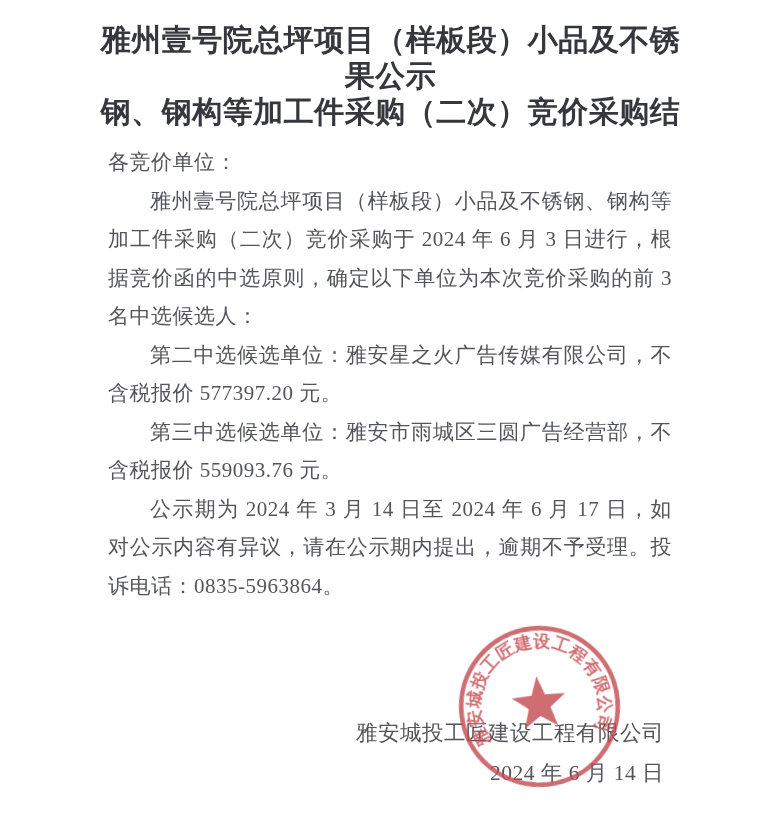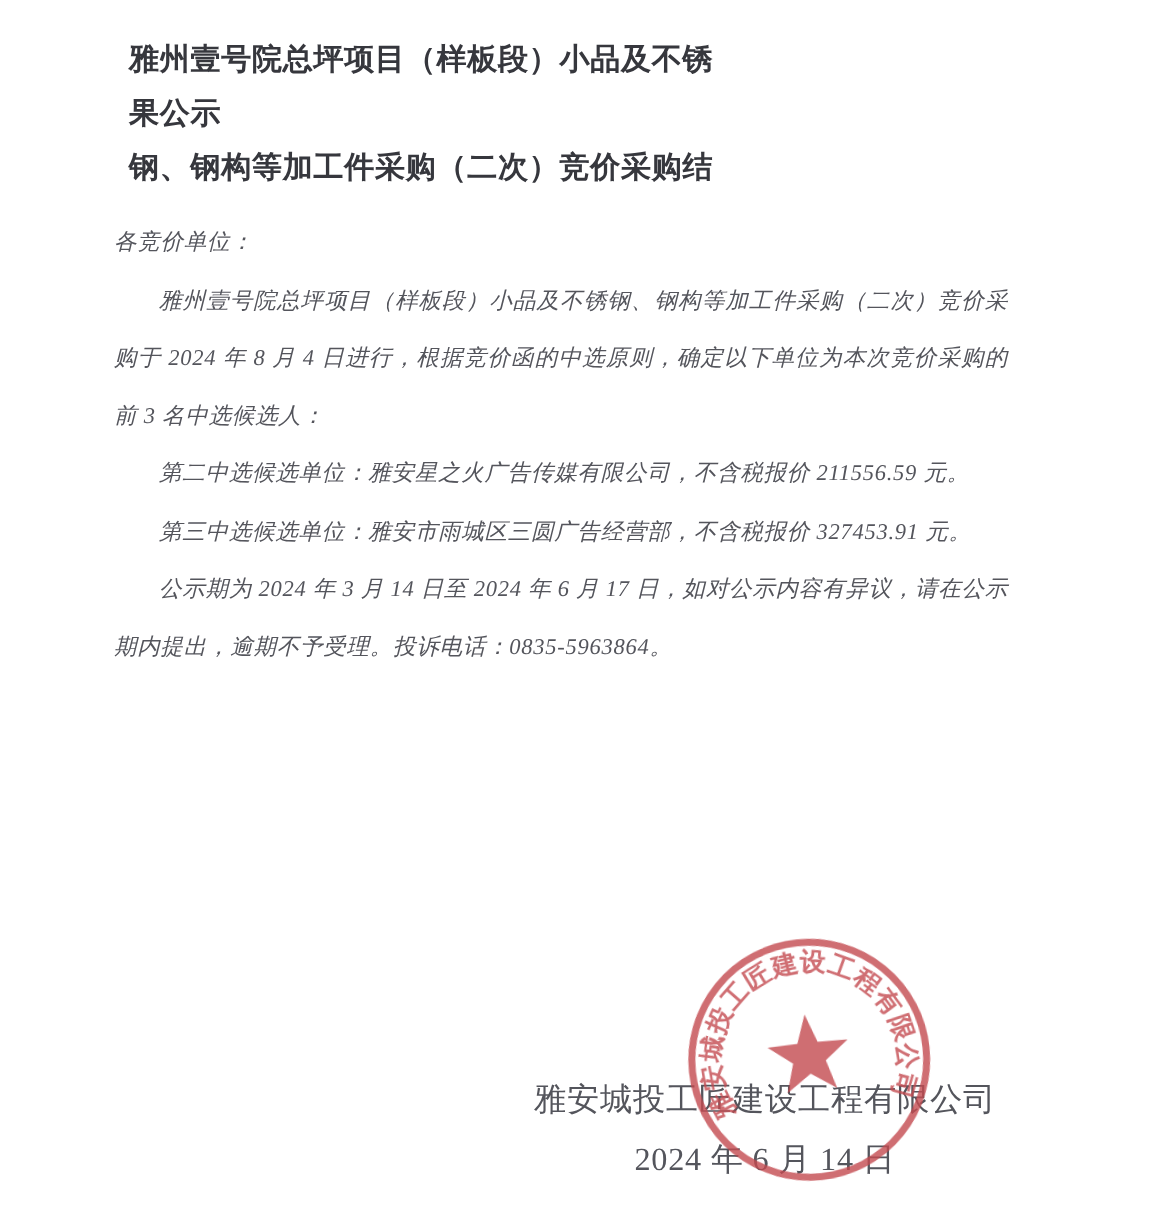--- a/index.html
+++ b/index.html
@@ -7,49 +7,49 @@
   .page {
     position: relative;
     width: 781px;
     height: 821px;
     background: #ffffff;
     overflow: hidden;
     font-family: "Liberation Serif", "DejaVu Serif", serif;
   }
   .doc-title {
     margin: 22px 86px 0 86px;
-    font-size: 20px;
+    text-align: center;
+    font-size: 30px;
     line-height: 36px;
     font-weight: bold;
     color: #36373d;
     letter-spacing: 0.5px;
   }
   .title-line { display: block; }
   .doc-body {
-    margin: 13px 109px 0 76px;
-    font-size: 15px;
+    margin: 13px 109px 0 108px;
+    font-size: 21px;
     line-height: 38.5px;
     color: #54555c;
     letter-spacing: 0.5px;
     text-align: justify;
-    font-style: italic;
   }
   .salutation { text-indent: 0; }
   .para { text-indent: 2em; }
   .signature {
     position: absolute;
     right: 117px;
     top: 714px;
     text-align: right;
     font-size: 21.5px;
     line-height: 38.5px;
     color: #54555c;
     letter-spacing: 0.5px;
   }
-  .sig-date { margin-top: 1px; text-align: center; }
+  .sig-date { margin-top: 1px; }
   .seal {
     position: absolute;
     left: 456px;
     top: 623px;
     width: 167px;
     height: 167px;
     opacity: 0.8;
     transform: rotate(-6deg);
     filter: blur(0.3px);
     pointer-events: none;
@@ -65,23 +65,23 @@
 <div class="page">
 
   <h1 class="doc-title">
     <span class="title-line">雅州壹号院总坪项目（样板段）小品及不锈</span>
     <span class="title-line">果公示</span>
     <span class="title-line">钢、钢构等加工件采购（二次）竞价采购结</span>
   </h1>
 
   <div class="doc-body">
     <p class="salutation">各竞价单位：</p>
-    <p class="para">雅州壹号院总坪项目（样板段）小品及不锈钢、钢构等加工件采购（二次）竞价采购于 2024 年 8 月 4 日进行，根据竞价函的中选原则，确定以下单位为本次竞价采购的前 3 名中选候选人：</p>
-    <p class="para">第二中选候选单位：雅安星之火广告传媒有限公司，不含税报价 211556.59 元。</p>
-    <p class="para">第三中选候选单位：雅安市雨城区三圆广告经营部，不含税报价 327453.91 元。</p>
+    <p class="para">雅州壹号院总坪项目（样板段）小品及不锈钢、钢构等加工件采购（二次）竞价采购于 2024 年 6 月 3 日进行，根据竞价函的中选原则，确定以下单位为本次竞价采购的前 3 名中选候选人：</p>
+    <p class="para">第二中选候选单位：雅安星之火广告传媒有限公司，不含税报价 577397.20 元。</p>
+    <p class="para">第三中选候选单位：雅安市雨城区三圆广告经营部，不含税报价 559093.76 元。</p>
     <p class="para">公示期为 2024 年 3 月 14 日至 2024 年 6 月 17 日，如对公示内容有异议，请在公示期内提出，逾期不予受理。投诉电话：0835-5963864。</p>
   </div>
 
   <div class="signature">
     <div class="sig-company">雅安城投工匠建设工程有限公司</div>
     <div class="sig-date">2024 年 6 月 14 日</div>
   </div>
 
   <svg class="seal" viewBox="0 0 160 160" xmlns="http://www.w3.org/2000/svg" aria-hidden="true">
     <circle cx="80" cy="80" r="75" fill="none" stroke-width="4.5" stroke="#c44a50"></circle>

